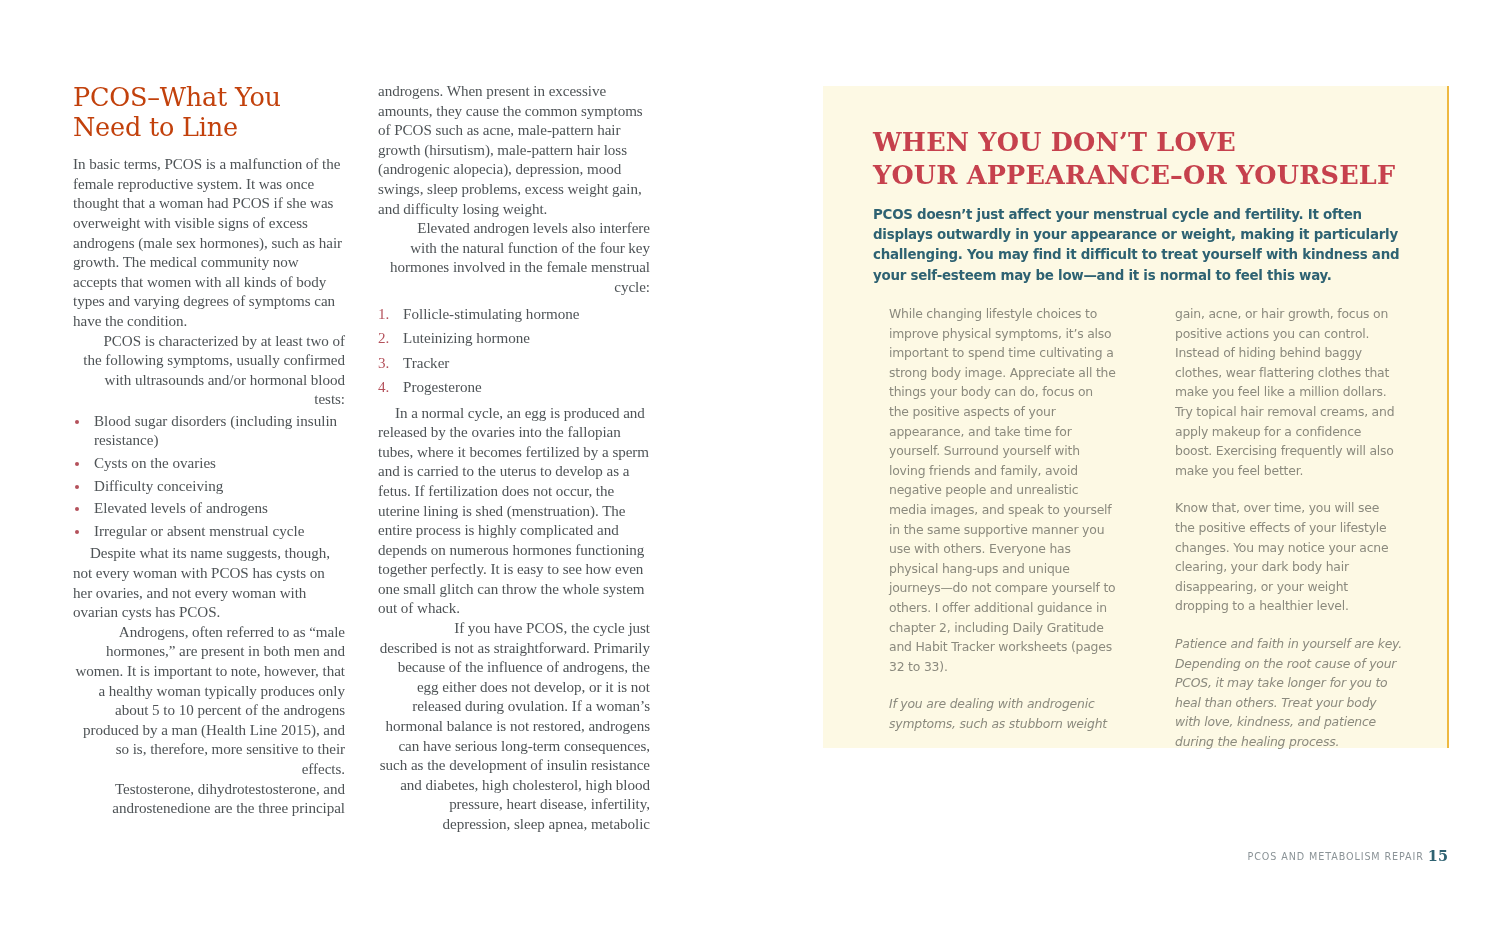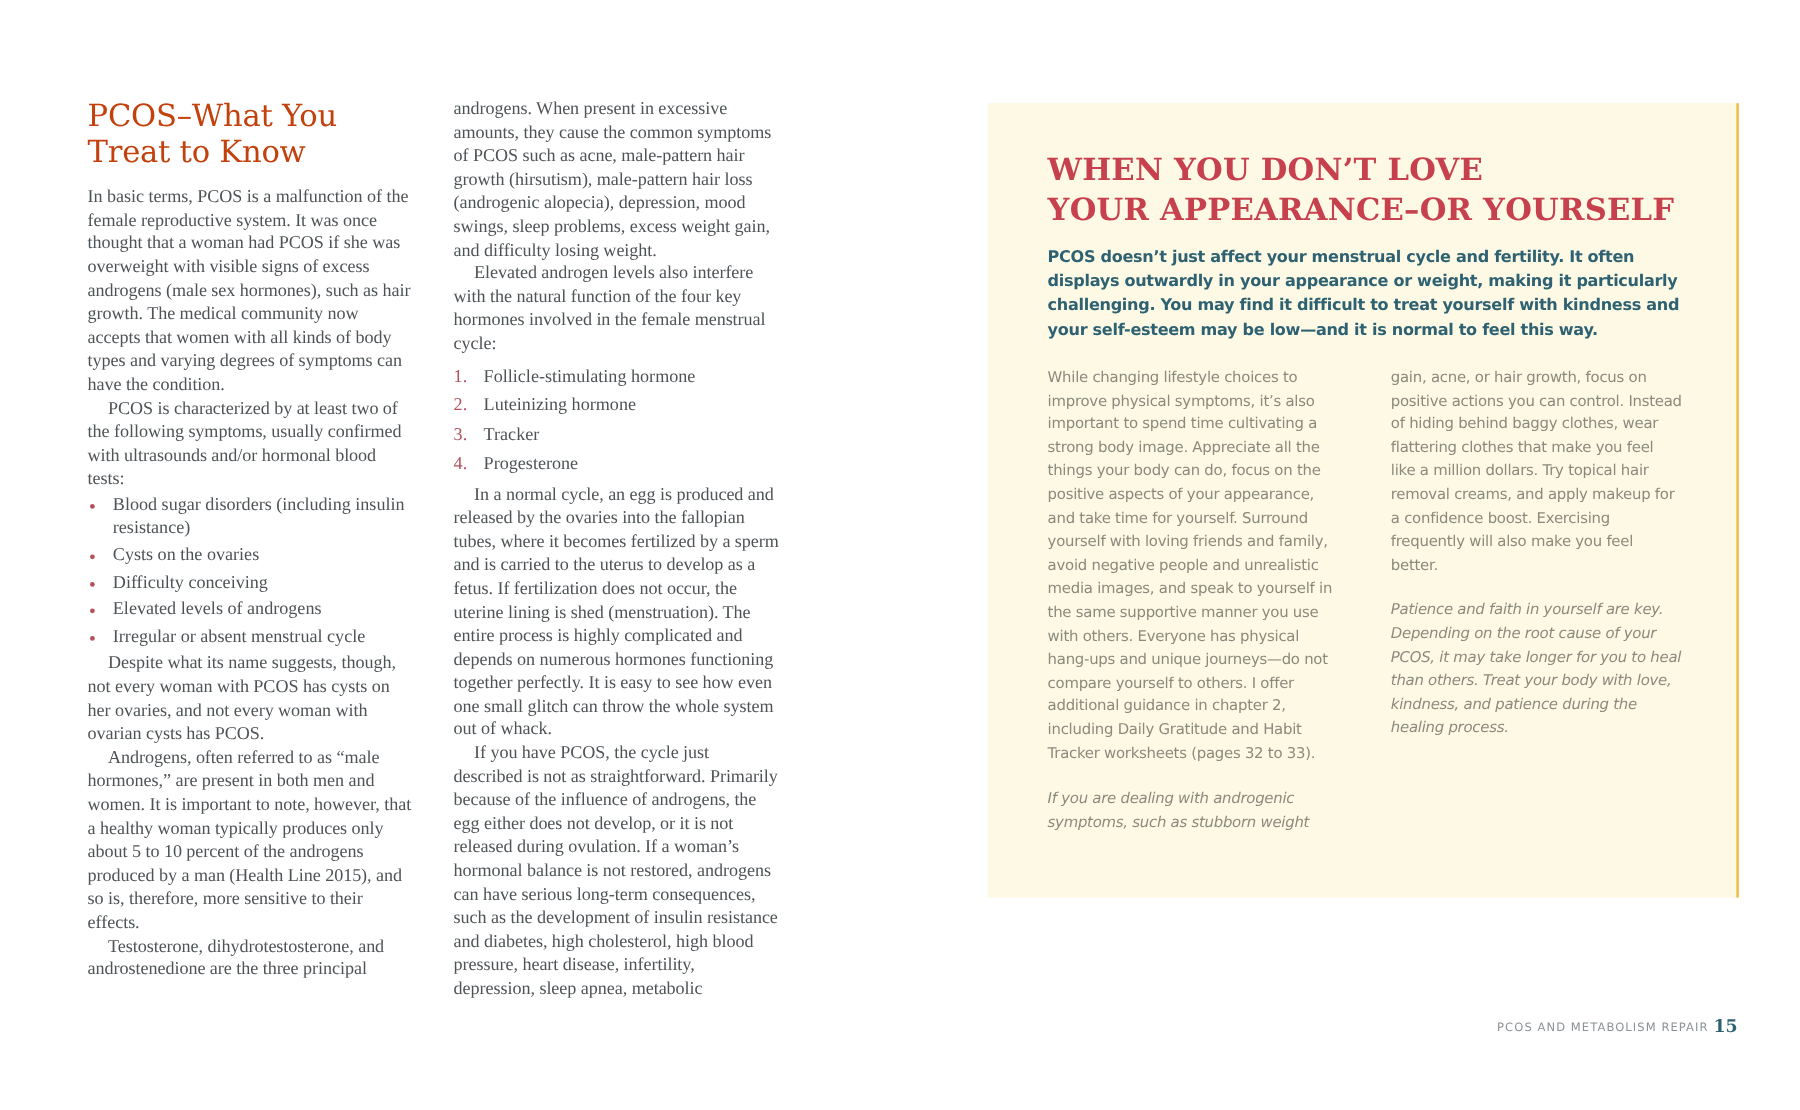--- a/index.html
+++ b/index.html
@@ -49,21 +49,21 @@
 
   p.body {
     font-family: "Liberation Serif", serif;
     font-size: 15.1px;
     line-height: 19.6px;
     color: #4e5356;
     margin: 0;
     text-align: left;
     letter-spacing: -0.05px;
   }
-  p.body + p.body { text-indent: 17px; }
+  p.body + p.body { text-indent: 17px; text-align: right; }
   p.body.first { text-indent: 0; }
   p.body.indent { text-indent: 17px; }
 
   ul.bullets {
     list-style: none;
     margin: 2px 0 2px 0;
     padding: 0;
   }
   ul.bullets li {
     position: relative;
@@ -177,21 +177,21 @@
     width: 243px;
   }
   .sb-col-left { left: 0; }
   .sb-col-right { left: 286px; }
 
   .sb-col p {
     font-family: "DejaVu Sans", sans-serif;
     font-size: 12.4px;
     line-height: 19.6px;
     color: #8b8a7e;
-    margin: 0 0 18px 0;
+    margin: 0 0 18px 16px;
     letter-spacing: -0.2px;
   }
   .sb-col p:last-child { margin-bottom: 0; font-style: italic; }
 
   
   .footer {
     position: absolute;
     bottom: 0;
     font-family: "DejaVu Sans", sans-serif;
     font-size: 9.6px;
@@ -221,21 +221,21 @@
 <body>
 
 <div class="spread">
 
   <div class="page-left">
 
     <div class="col col-1">
 
       <h1 class="chapter-title">
         <span>PCOS–What You</span><br>
-        <span>Treat to Know</span>
+        <span>Need to Line</span>
       </h1>
 
       <p class="body first">In basic terms, PCOS is a malfunction of the female reproductive system. It was once thought that a woman had PCOS if she was overweight with visible signs of excess androgens (male sex hormones), such as hair growth. The medical community now accepts that women with all kinds of body types and varying degrees of symptoms can have the condition.</p>
       <p class="body indent">PCOS is characterized by at least two of the following symptoms, usually confirmed with ultrasounds and/or hormonal blood tests:</p>
 
       <ul class="bullets">
         <li><span class="dot"></span><span>Blood sugar disorders (including insulin resistance)</span></li>
         <li><span class="dot"></span><span>Cysts on the ovaries</span></li>
         <li><span class="dot"></span><span>Difficulty conceiving</span></li>
         <li><span class="dot"></span><span>Elevated levels of androgens</span></li>
@@ -276,20 +276,21 @@
 
     <p class="sidebar-intro">PCOS doesn’t just affect your menstrual cycle and fertility. It often displays outwardly in your appearance or weight, making it particularly challenging. You may find it difficult to treat yourself with kindness and your self-esteem may be low—and it is normal to feel this way.</p>
 
     <div class="sb-cols">
       <div class="sb-col sb-col-left">
         <p>While changing lifestyle choices to improve physical symptoms, it’s also important to spend time cultivating a strong body image. Appreciate all the things your body can do, focus on the positive aspects of your appearance, and take time for yourself. Surround yourself with loving friends and family, avoid negative people and unrealistic media images, and speak to yourself in the same supportive manner you use with others. Everyone has physical hang-ups and unique journeys—do not compare yourself to others. I offer additional guidance in chapter 2, including Daily Gratitude and Habit Tracker worksheets (pages 32 to 33).</p>
         <p>If you are dealing with androgenic symptoms, such as stubborn weight</p>
       </div>
       <div class="sb-col sb-col-right">
         <p>gain, acne, or hair growth, focus on positive actions you can control. Instead of hiding behind baggy clothes, wear flattering clothes that make you feel like a million dollars. Try topical hair removal creams, and apply makeup for a confidence boost. Exercising frequently will also make you feel better.</p>
+        <p>Know that, over time, you will see the positive effects of your lifestyle changes. You may notice your acne clearing, your dark body hair disappearing, or your weight dropping to a healthier level.</p>
         <p>Patience and faith in yourself are key. Depending on the root cause of your PCOS, it may take longer for you to heal than others. Treat your body with love, kindness, and patience during the healing process.</p>
       </div>
     </div>
 
     <div class="footer footer-right">
       <span class="run-head">PCOS and Metabolism Repair</span>
       <span class="folio">15</span>
     </div>
   </div>
 

